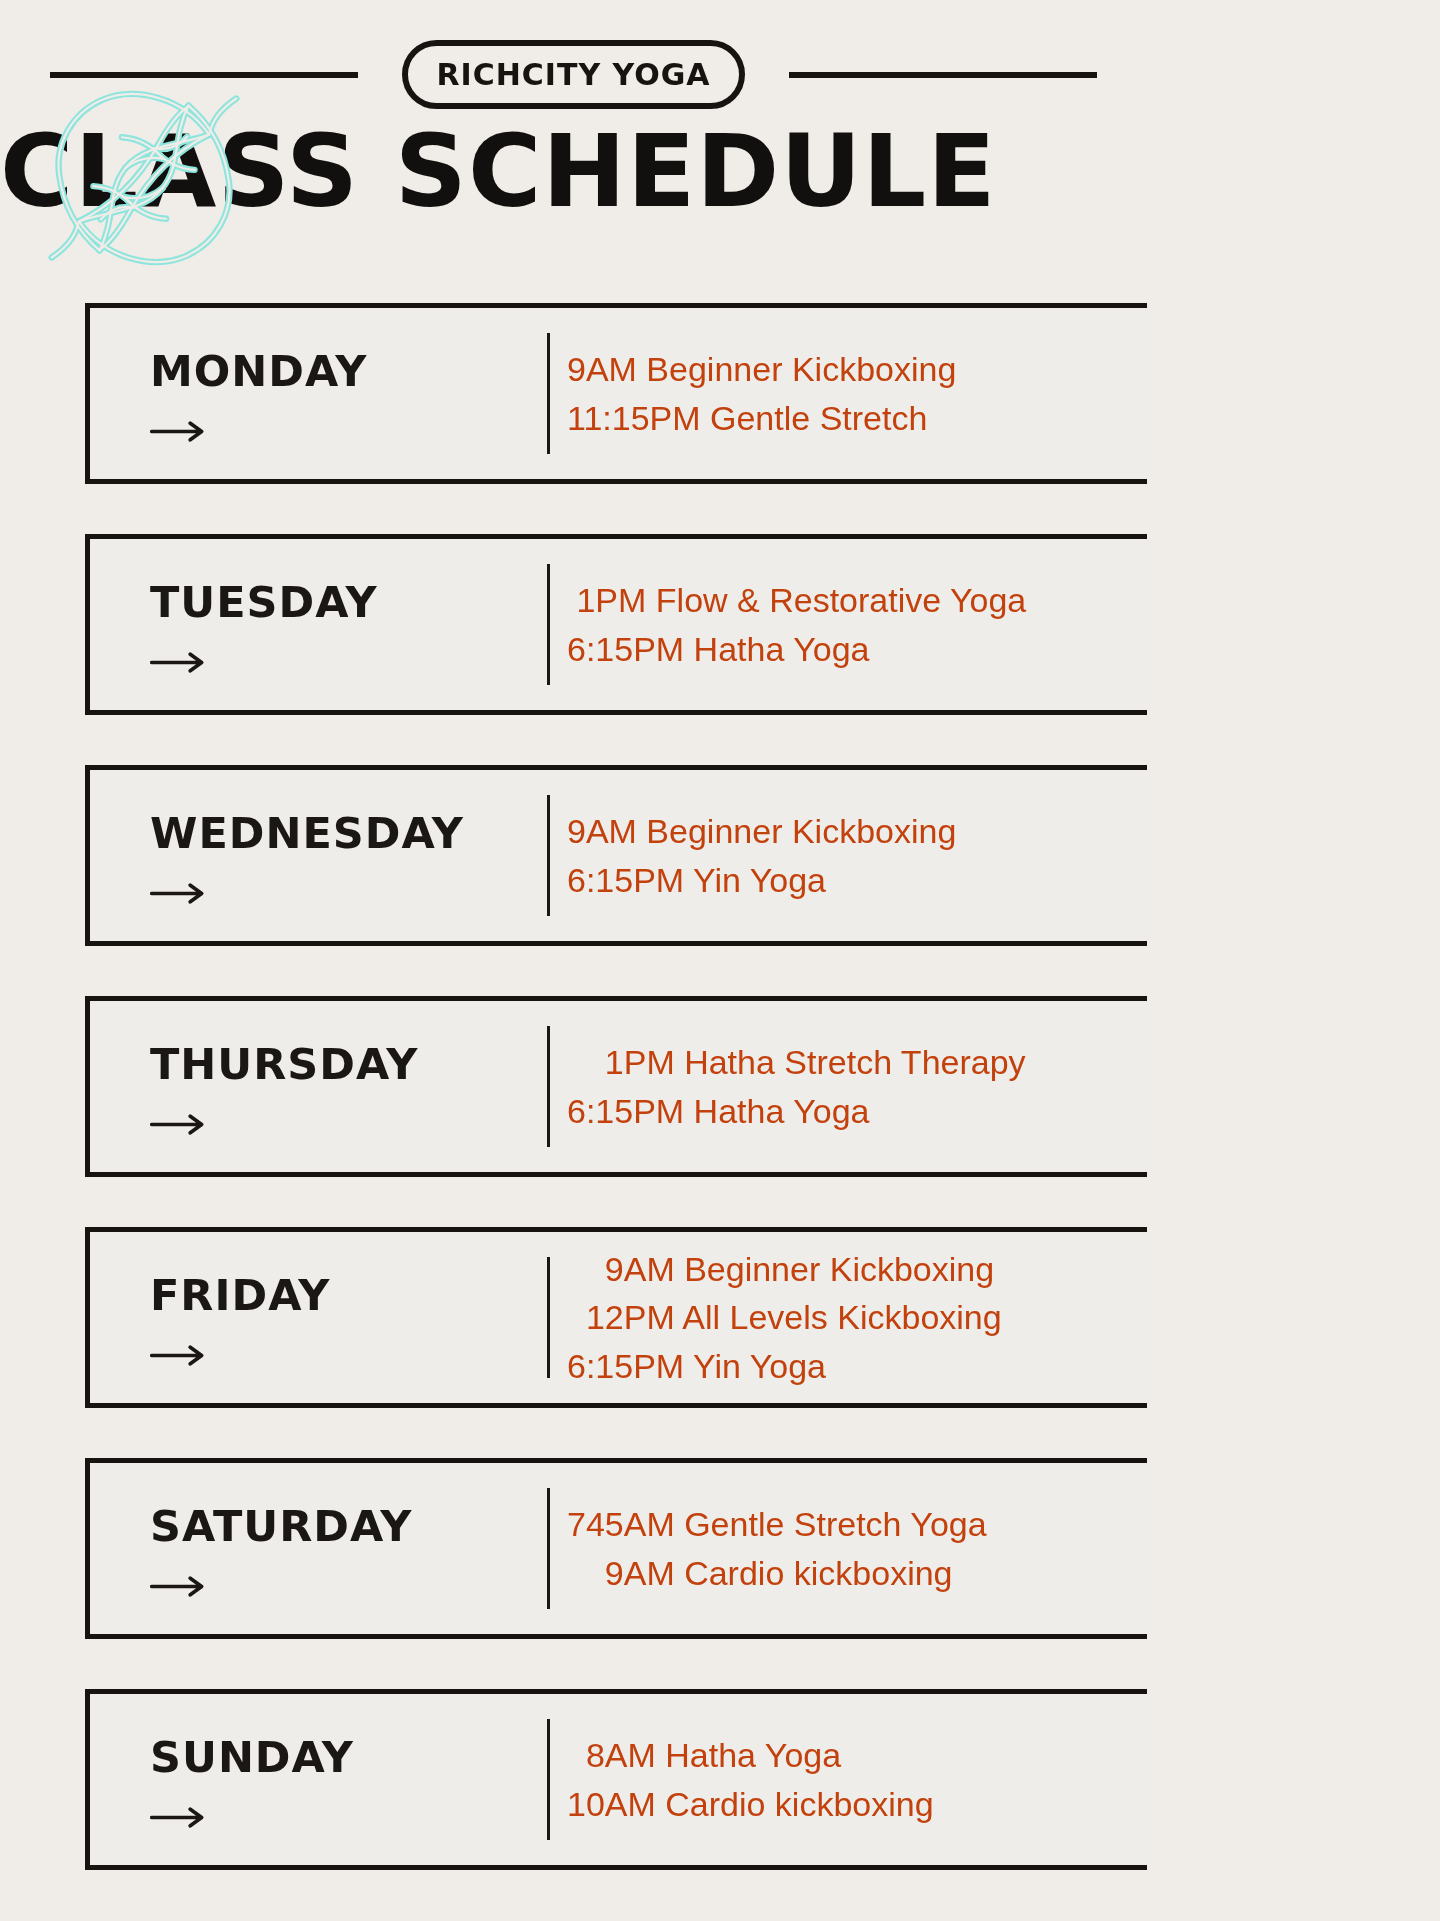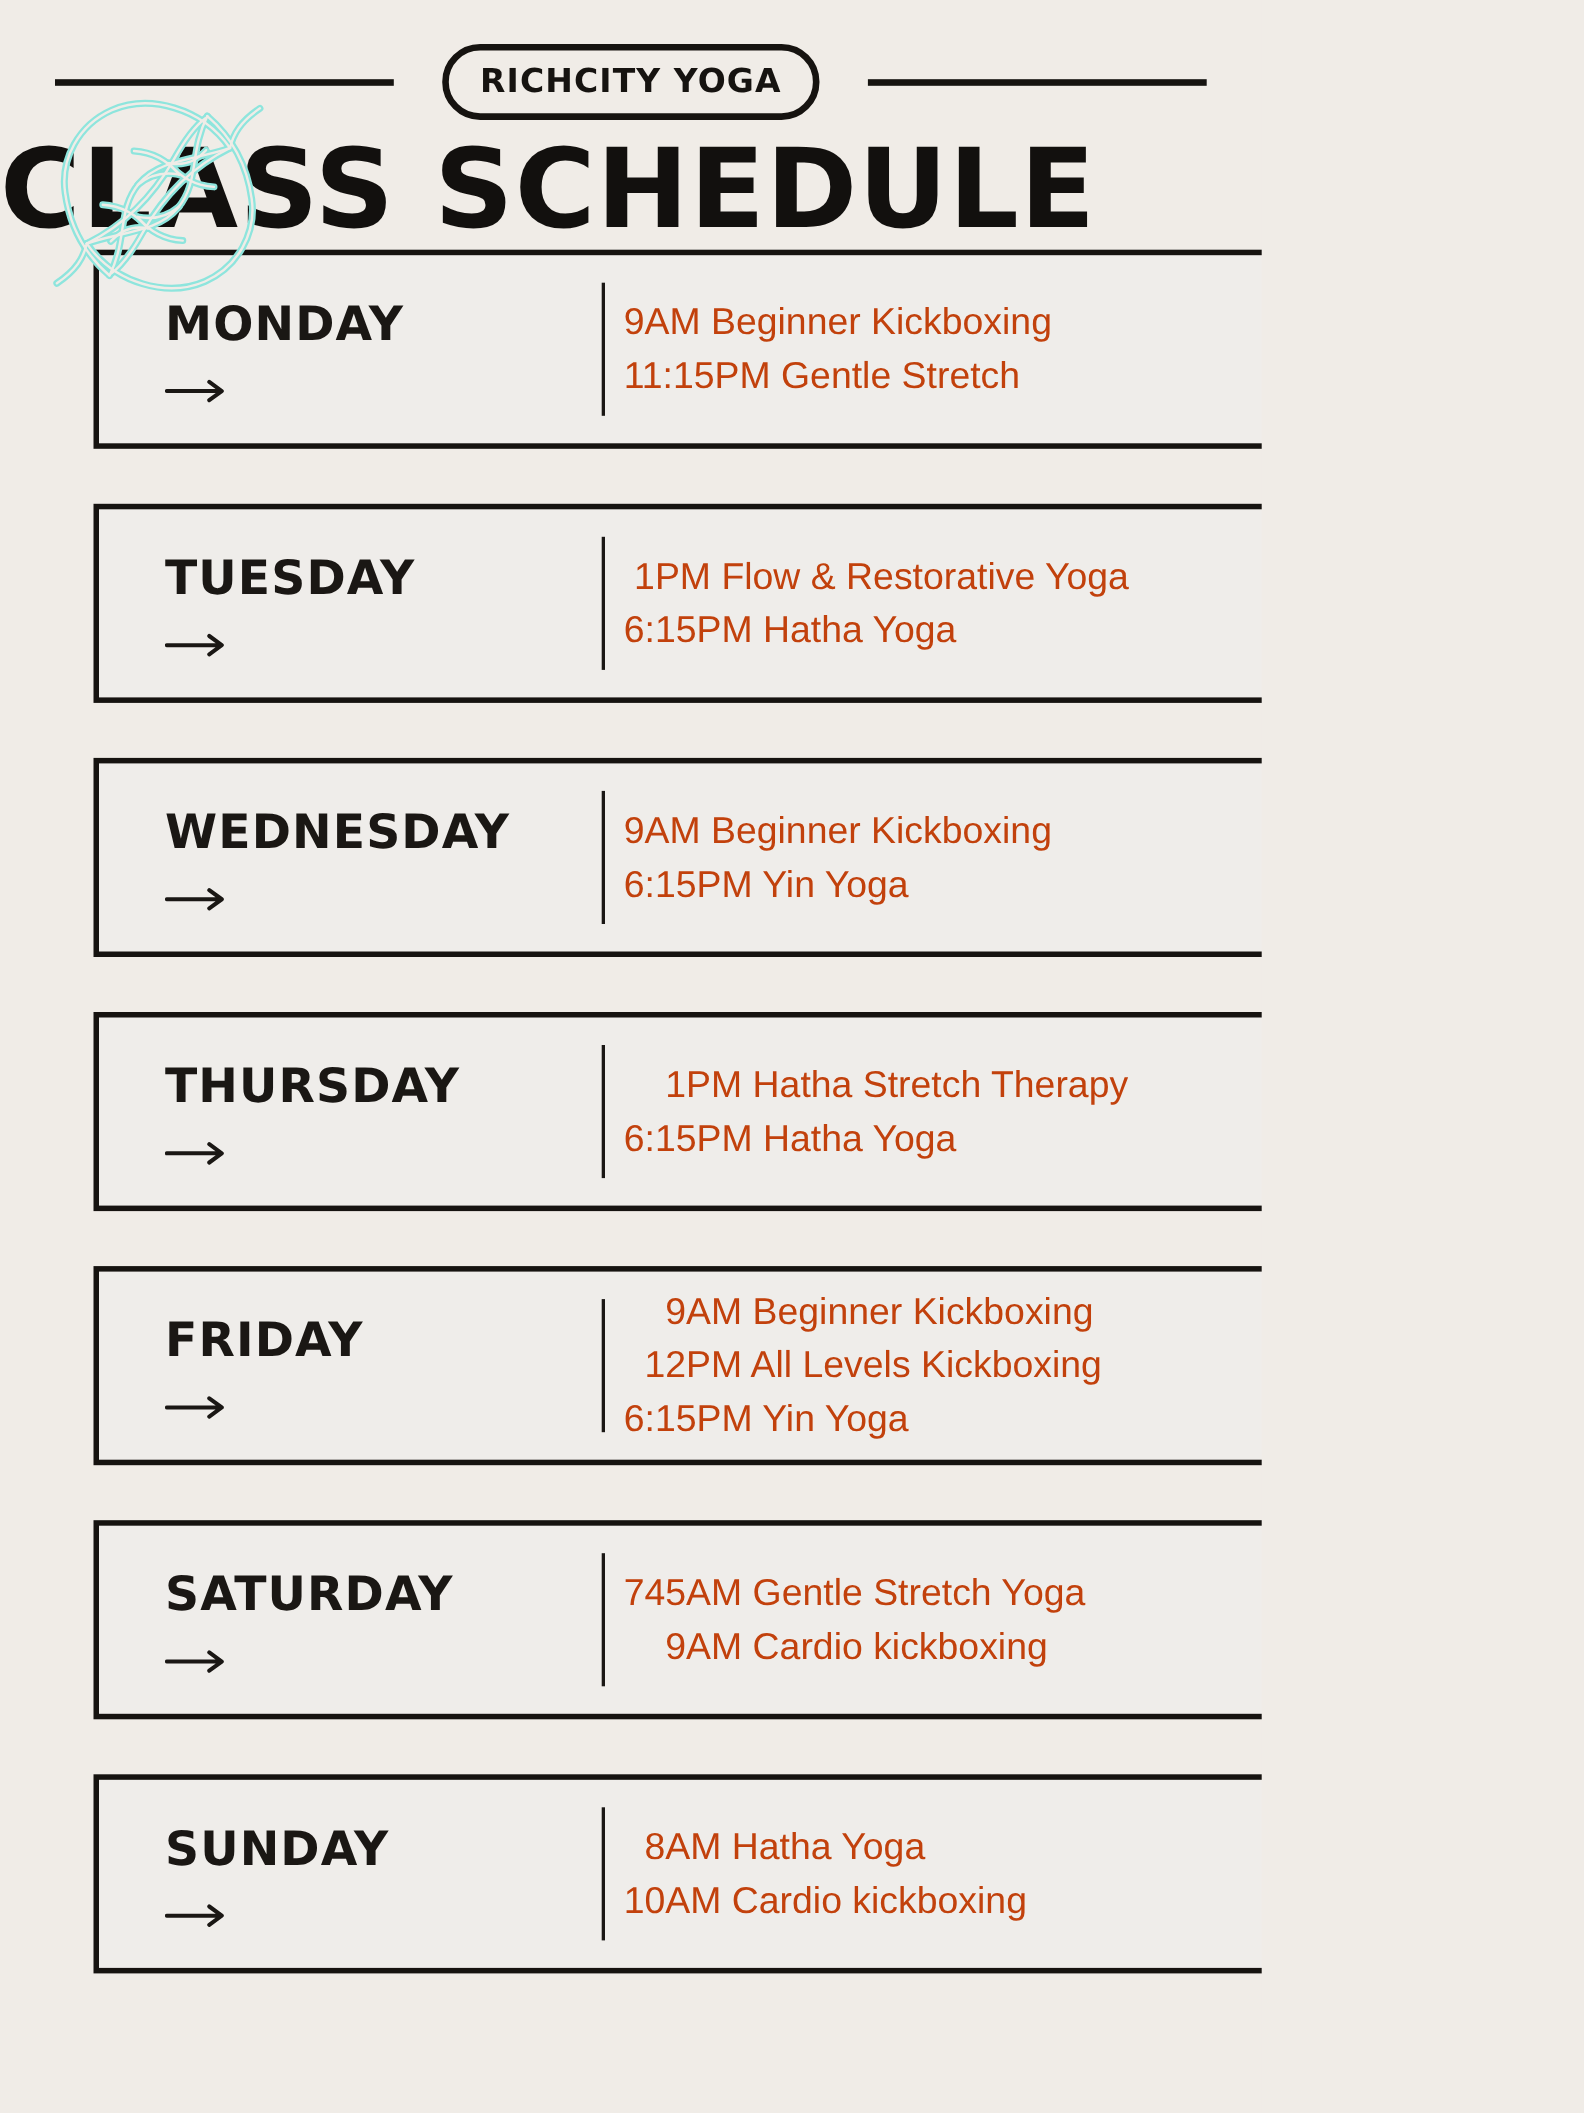--- a/index.html
+++ b/index.html
@@ -47,21 +47,21 @@
     letter-spacing:1px;
     color:#12100e;
   }
 
   
   .leaf{position:absolute;}
   .leaf-left{left:22px;top:78px;width:244px;height:200px;transform:scaleX(-1) rotate(3deg);}
   .leaf-right{left:1216px;top:74px;width:206px;height:196px;transform:rotate(-4deg);}
 
   
-  .schedule{}
+  .schedule{margin-top:76px;}
   .row{
     box-sizing:border-box;
     width:1245px;
     height:181px;
     margin-left:85px;
     margin-bottom:50px;
     border:5px solid #161310;
     display:flex;
     align-items:stretch;
     background:#efedea;

